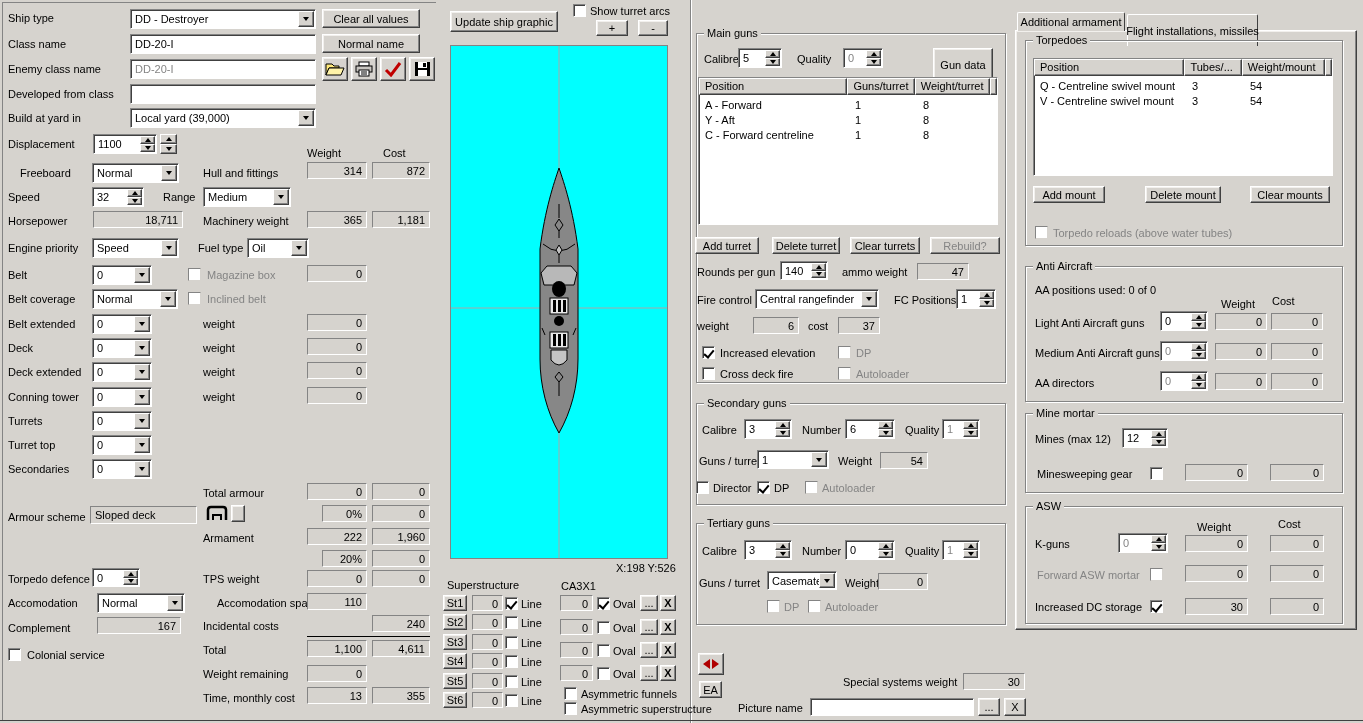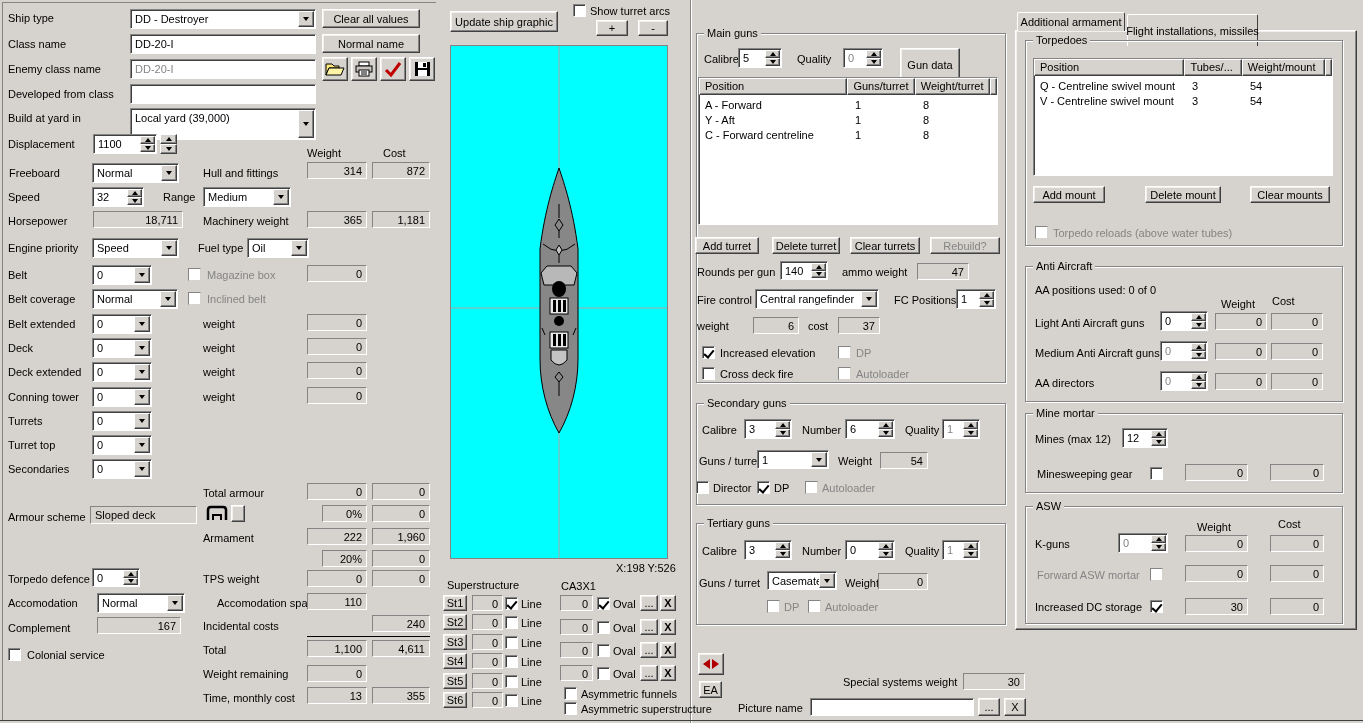--- a/index.html
+++ b/index.html
@@ -83,21 +83,21 @@
     <svg width="17" height="16" viewBox="0 0 17 16">
       <path d="M1,1 L16,1 L16,15 L1,15 Z" fill="#000"></path>
       <rect x="4" y="1" width="9" height="6" fill="#fff"></rect>
       <rect x="9" y="2" width="3" height="4" fill="#000"></rect>
       <rect x="4" y="9" width="9" height="6" fill="#fff"></rect>
     </svg>
   </div>
 <div class="lbl" style="left:8px;top:88px">Developed from class</div>
 <div class="edit" style="left:130px;top:84px;width:186px;height:20px"></div>
 <div class="lbl" style="left:8px;top:112px">Build at yard in</div>
-<div class="combo" style="left:130px;top:108px;width:186px;height:32px">
+<div class="combo" style="left:130px;top:108px;width:186px;height:20px">
     <span class="cv">Local yard (39,000)</span>
     <span class="dd">
       <i class="td"></i>
     </span>
   </div>
 
 <div class="lbl" style="left:8px;top:138px">Displacement</div>
 <div class="spin" style="left:93px;top:134px;width:64px;height:20px">
     <span class="cv">1100</span>
     <span class="sbs">
@@ -112,21 +112,21 @@
 <div class="sbs2" style="left:160px;top:134px;width:17px;height:20px">
     <span class="sb">
       <i class="tu"></i>
     </span>
     <span class="sb">
       <i class="td"></i>
     </span>
   </div>
 <div class="lbl" style="left:307px;top:147px">Weight</div>
 <div class="lbl" style="left:383px;top:147px">Cost</div>
-<div class="lbl" style="left:9px;top:167px">Freeboard</div>
+<div class="lbl" style="left:20px;top:167px">Freeboard</div>
 <div class="combo" style="left:92px;top:163px;width:87px;height:20px">
     <span class="cv">Normal</span>
     <span class="dd">
       <i class="td"></i>
     </span>
   </div>
 <div class="lbl" style="left:203px;top:167px">Hull and fittings</div>
 <div class="field" style="left:307px;top:162px;width:60px">314</div>
 <div class="field" style="left:372px;top:162px;width:58px">872</div>
 <div class="lbl" style="left:8px;top:191px">Speed</div>
@@ -409,21 +409,21 @@
     <span class="cv dim">0</span>
     <span class="sbs">
       <span class="sb">
         <i class="tu"></i>
       </span>
       <span class="sb">
         <i class="td"></i>
       </span>
     </span>
   </div>
-<div class="btn" style="left:900px;top:48px;width:60px;height:34px">Gun data</div>
+<div class="btn" style="left:933px;top:48px;width:60px;height:34px">Gun data</div>
 <div class="tbl" style="left:698px;top:77px;width:300px;height:148px">
   <div class="thr">
     <span class="th" style="width:150px">Position</span>
     <span class="th" style="width:68px">Guns/turret</span>
     <span class="th" style="width:76px">Weight/turret</span>
     <span class="th" style="flex:1"></span>
   </div>
   <div class="trw" style="margin-top:2px">
       <span class="tdc" style="width:150px">A - Forward</span>
       <span class="tdc" style="width:68px">1</span>

